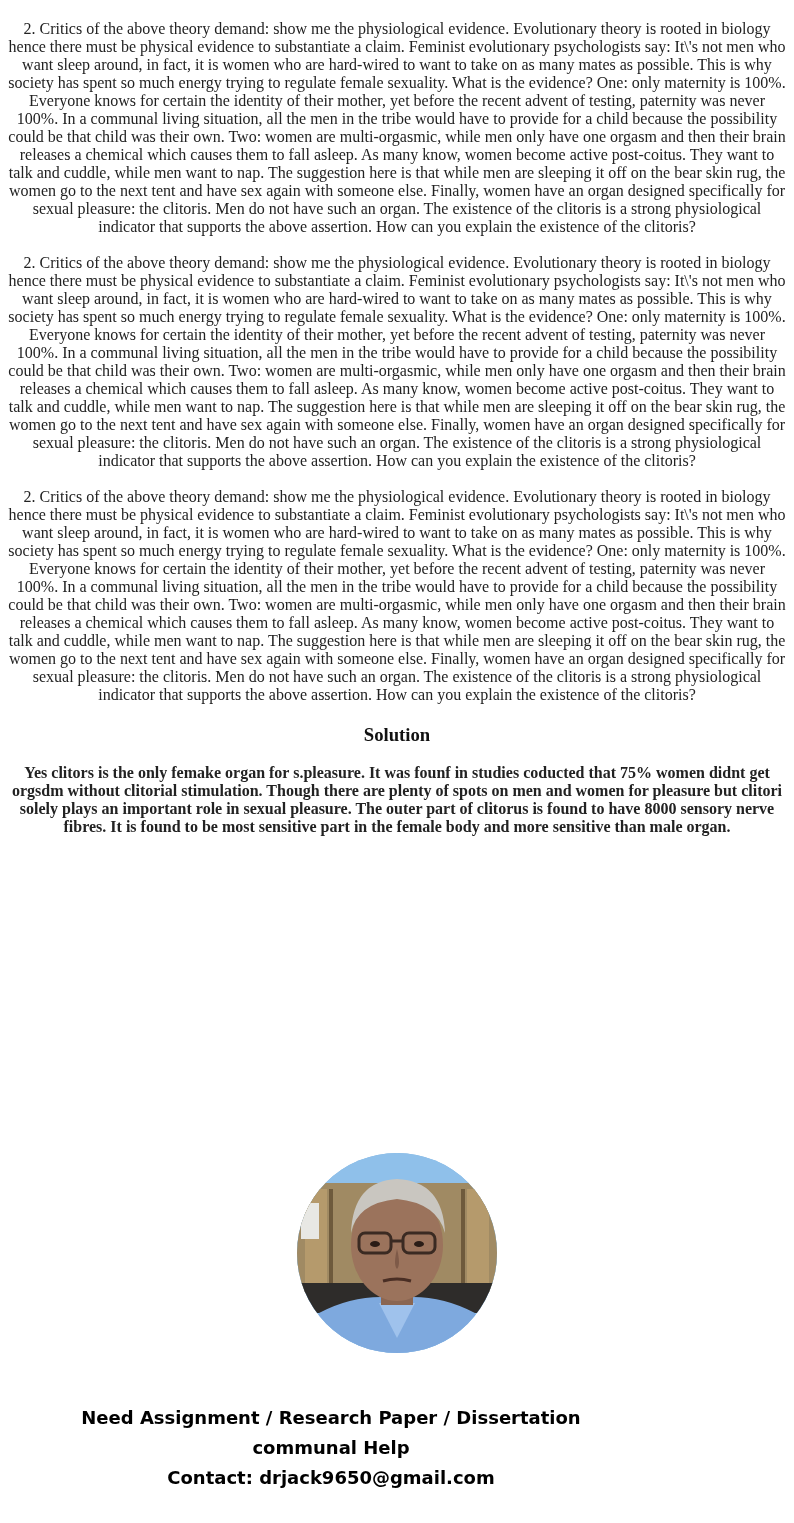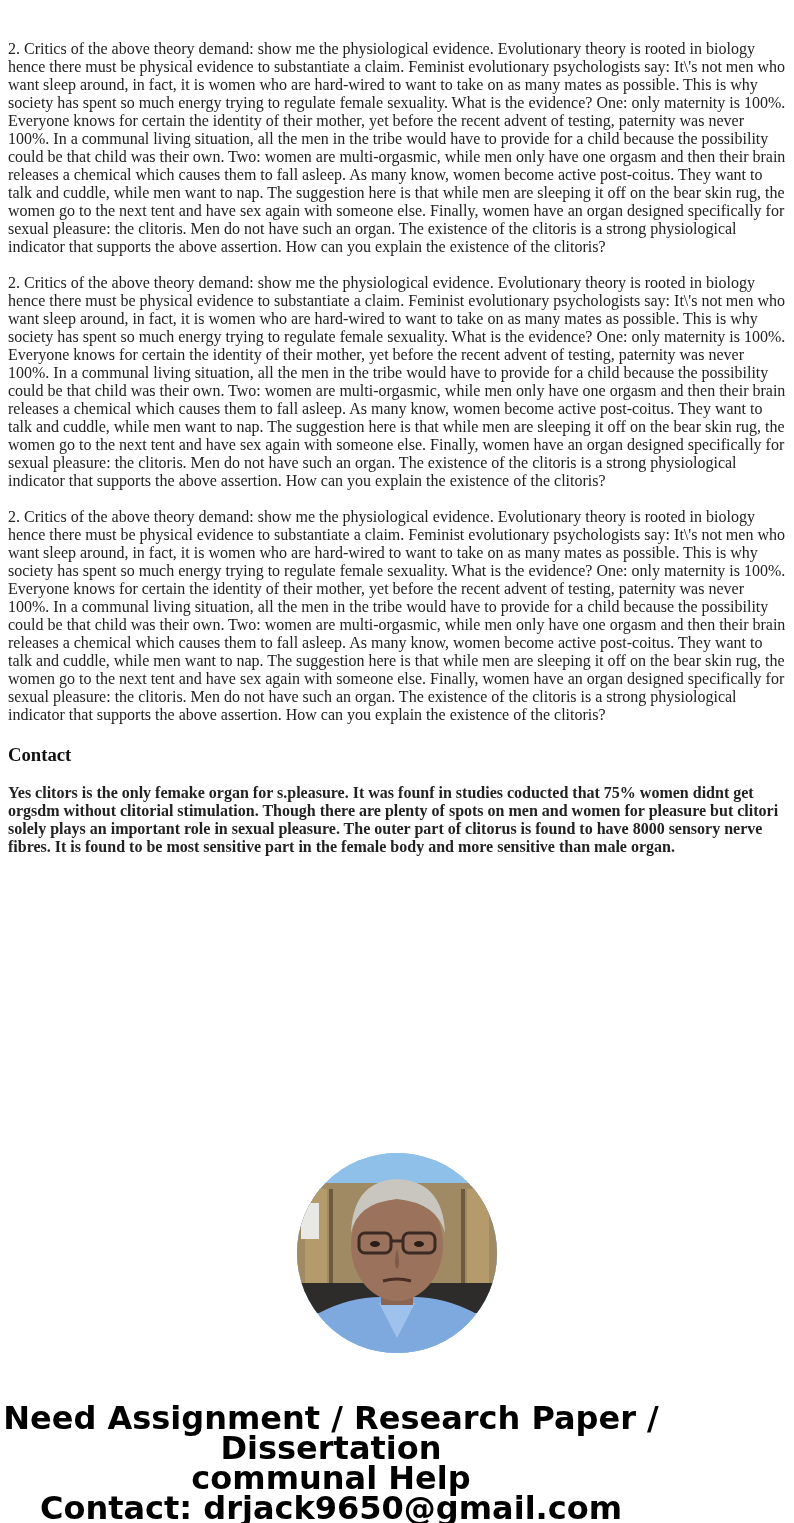--- a/index.html
+++ b/index.html
@@ -10,21 +10,22 @@
     body {
       width: 794px;
       min-height: 1523px;
       position: relative;
       font-family: "Liberation Serif", "DejaVu Serif", serif;
       font-size: 16px;
       line-height: 18px;
       color: #222222;
     }
     .content {
-      padding: 40px 8px 0 8px;
+      padding: 20px 8px 0 8px;
+      text-align: center;
     }
     .question {
       margin: 0;
     }
     .para-gap {
       height: 18px;
     }
     .solution-heading {
       font-family: "Liberation Serif", "DejaVu Serif", serif;
       font-weight: bold;
@@ -51,37 +52,37 @@
       display: block;
     }
     .footer {
       position: absolute;
       left: 0;
       top: 1403px;
       width: 662px;
       text-align: center;
       font-family: "DejaVu Sans", "Liberation Sans", sans-serif;
       font-weight: bold;
-      font-size: 32px;
+      font-size: 18px;
       line-height: 30px;
       color: #000000;
     }
     .footer div { margin: 0; }
   </style>
 </head>
 <body>
 
 <div class="content">
   <p class="question">2. Critics of the above theory demand: show me the physiological evidence. Evolutionary theory is rooted in biology hence there must be physical evidence to substantiate a claim. Feminist evolutionary psychologists say: It\'s not men who want sleep around, in fact, it is women who are hard-wired to want to take on as many mates as possible. This is why society has spent so much energy trying to regulate female sexuality. What is the evidence? One: only maternity is 100%. Everyone knows for certain the identity of their mother, yet before the recent advent of testing, paternity was never 100%. In a communal living situation, all the men in the tribe would have to provide for a child because the possibility could be that child was their own. Two: women are multi-orgasmic, while men only have one orgasm and then their brain releases a chemical which causes them to fall asleep. As many know, women become active post-coitus. They want to talk and cuddle, while men want to nap. The suggestion here is that while men are sleeping it off on the bear skin rug, the women go to the next tent and have sex again with someone else. Finally, women have an organ designed specifically for sexual pleasure: the clitoris. Men do not have such an organ. The existence of the clitoris is a strong physiological indicator that supports the above assertion. How can you explain the existence of the clitoris?</p>
   <div class="para-gap"></div>
   <p class="question">2. Critics of the above theory demand: show me the physiological evidence. Evolutionary theory is rooted in biology hence there must be physical evidence to substantiate a claim. Feminist evolutionary psychologists say: It\'s not men who want sleep around, in fact, it is women who are hard-wired to want to take on as many mates as possible. This is why society has spent so much energy trying to regulate female sexuality. What is the evidence? One: only maternity is 100%. Everyone knows for certain the identity of their mother, yet before the recent advent of testing, paternity was never 100%. In a communal living situation, all the men in the tribe would have to provide for a child because the possibility could be that child was their own. Two: women are multi-orgasmic, while men only have one orgasm and then their brain releases a chemical which causes them to fall asleep. As many know, women become active post-coitus. They want to talk and cuddle, while men want to nap. The suggestion here is that while men are sleeping it off on the bear skin rug, the women go to the next tent and have sex again with someone else. Finally, women have an organ designed specifically for sexual pleasure: the clitoris. Men do not have such an organ. The existence of the clitoris is a strong physiological indicator that supports the above assertion. How can you explain the existence of the clitoris?</p>
   <div class="para-gap"></div>
   <p class="question">2. Critics of the above theory demand: show me the physiological evidence. Evolutionary theory is rooted in biology hence there must be physical evidence to substantiate a claim. Feminist evolutionary psychologists say: It\'s not men who want sleep around, in fact, it is women who are hard-wired to want to take on as many mates as possible. This is why society has spent so much energy trying to regulate female sexuality. What is the evidence? One: only maternity is 100%. Everyone knows for certain the identity of their mother, yet before the recent advent of testing, paternity was never 100%. In a communal living situation, all the men in the tribe would have to provide for a child because the possibility could be that child was their own. Two: women are multi-orgasmic, while men only have one orgasm and then their brain releases a chemical which causes them to fall asleep. As many know, women become active post-coitus. They want to talk and cuddle, while men want to nap. The suggestion here is that while men are sleeping it off on the bear skin rug, the women go to the next tent and have sex again with someone else. Finally, women have an organ designed specifically for sexual pleasure: the clitoris. Men do not have such an organ. The existence of the clitoris is a strong physiological indicator that supports the above assertion. How can you explain the existence of the clitoris?</p>
 
-  <h3 class="solution-heading">Contact</h3>
+  <h3 class="solution-heading">Solution</h3>
   <p class="solution-text">Yes clitors is the only femake organ for s.pleasure. It was founf in studies coducted that 75% women didnt get orgsdm without clitorial stimulation. Though there are plenty of spots on men and women for pleasure but clitori solely plays an important role in sexual pleasure. The outer part of clitorus is found to have 8000 sensory nerve fibres. It is found to be most sensitive part in the female body and more sensitive than male organ.</p>
 </div>
 
 <div class="avatar-wrap">
   <svg width="200" height="200" viewBox="0 0 200 200">
 
     <rect x="0" y="0" width="200" height="200" fill="#8fc0ea"></rect>
 
     <rect x="0" y="30" width="200" height="110" fill="#a08a63"></rect>
     <rect x="8" y="36" width="22" height="100" fill="#b59a6c"></rect>

